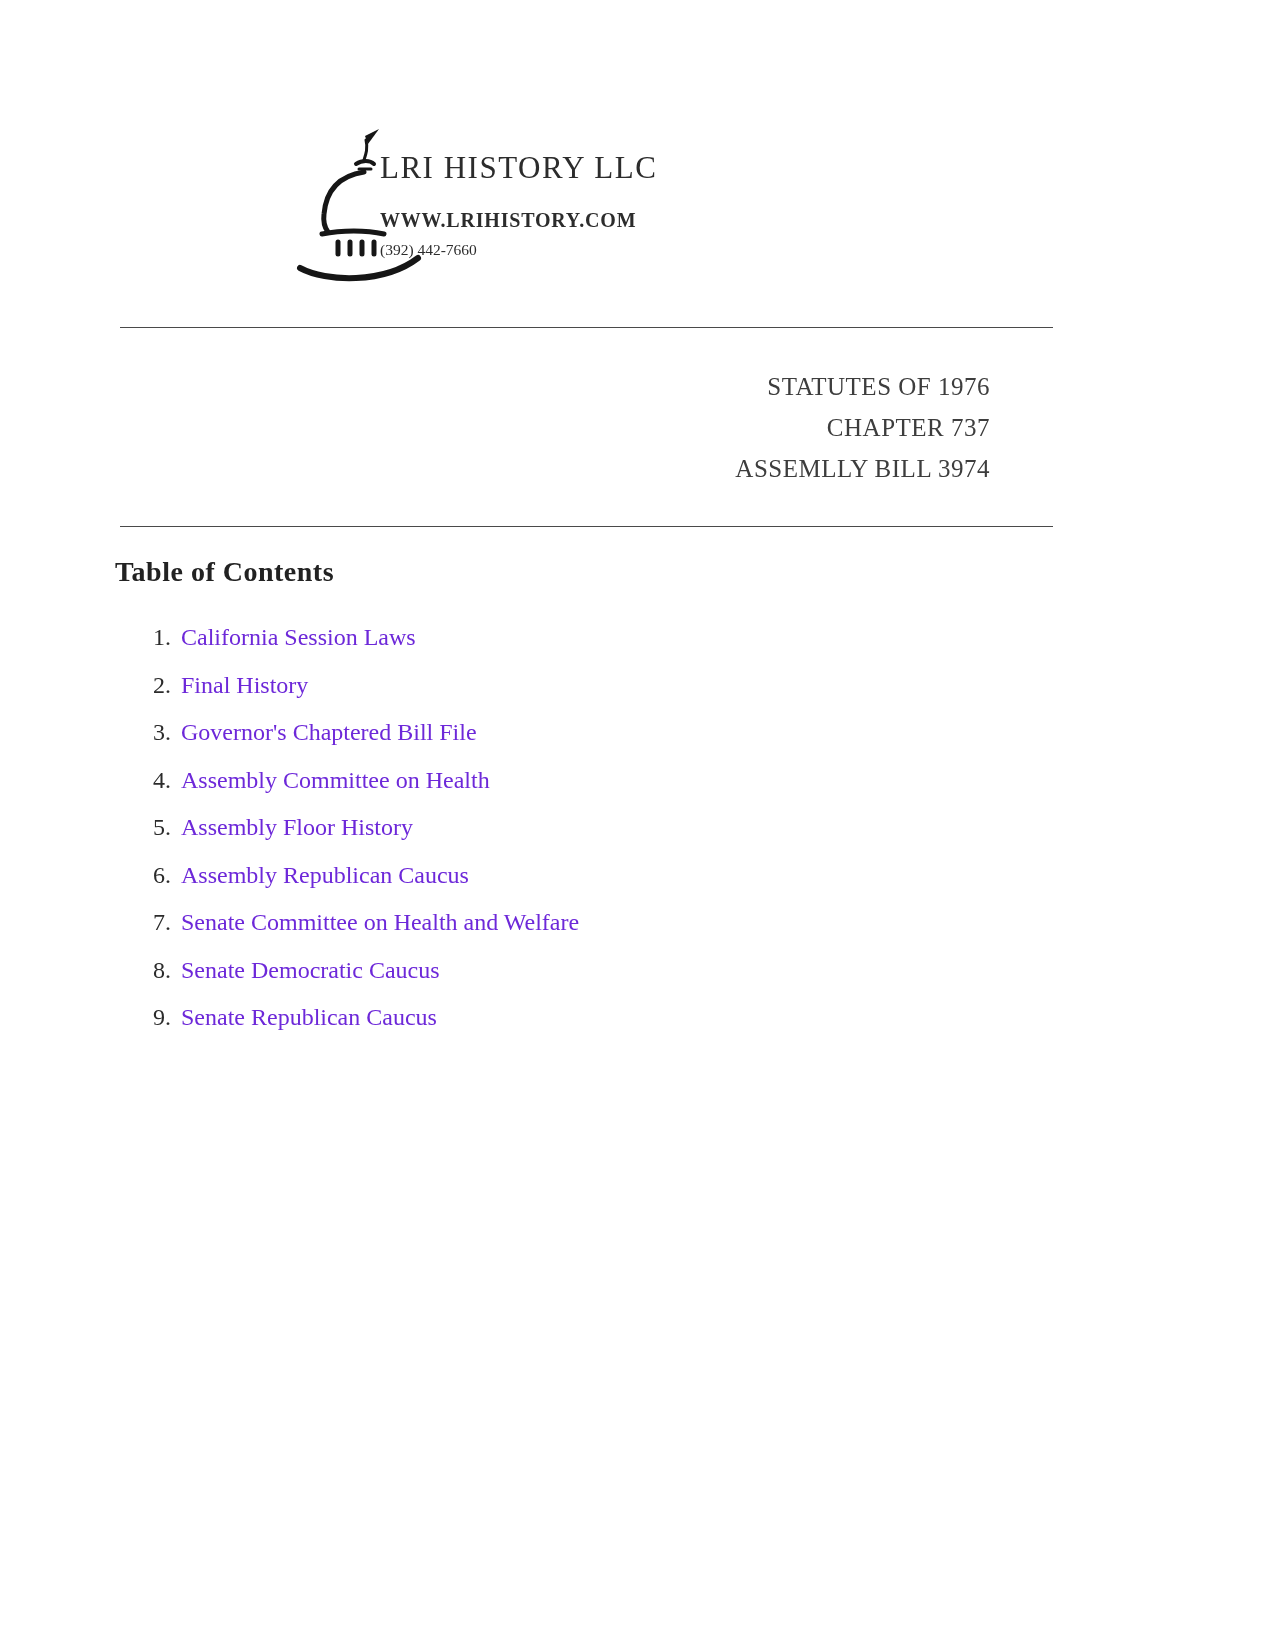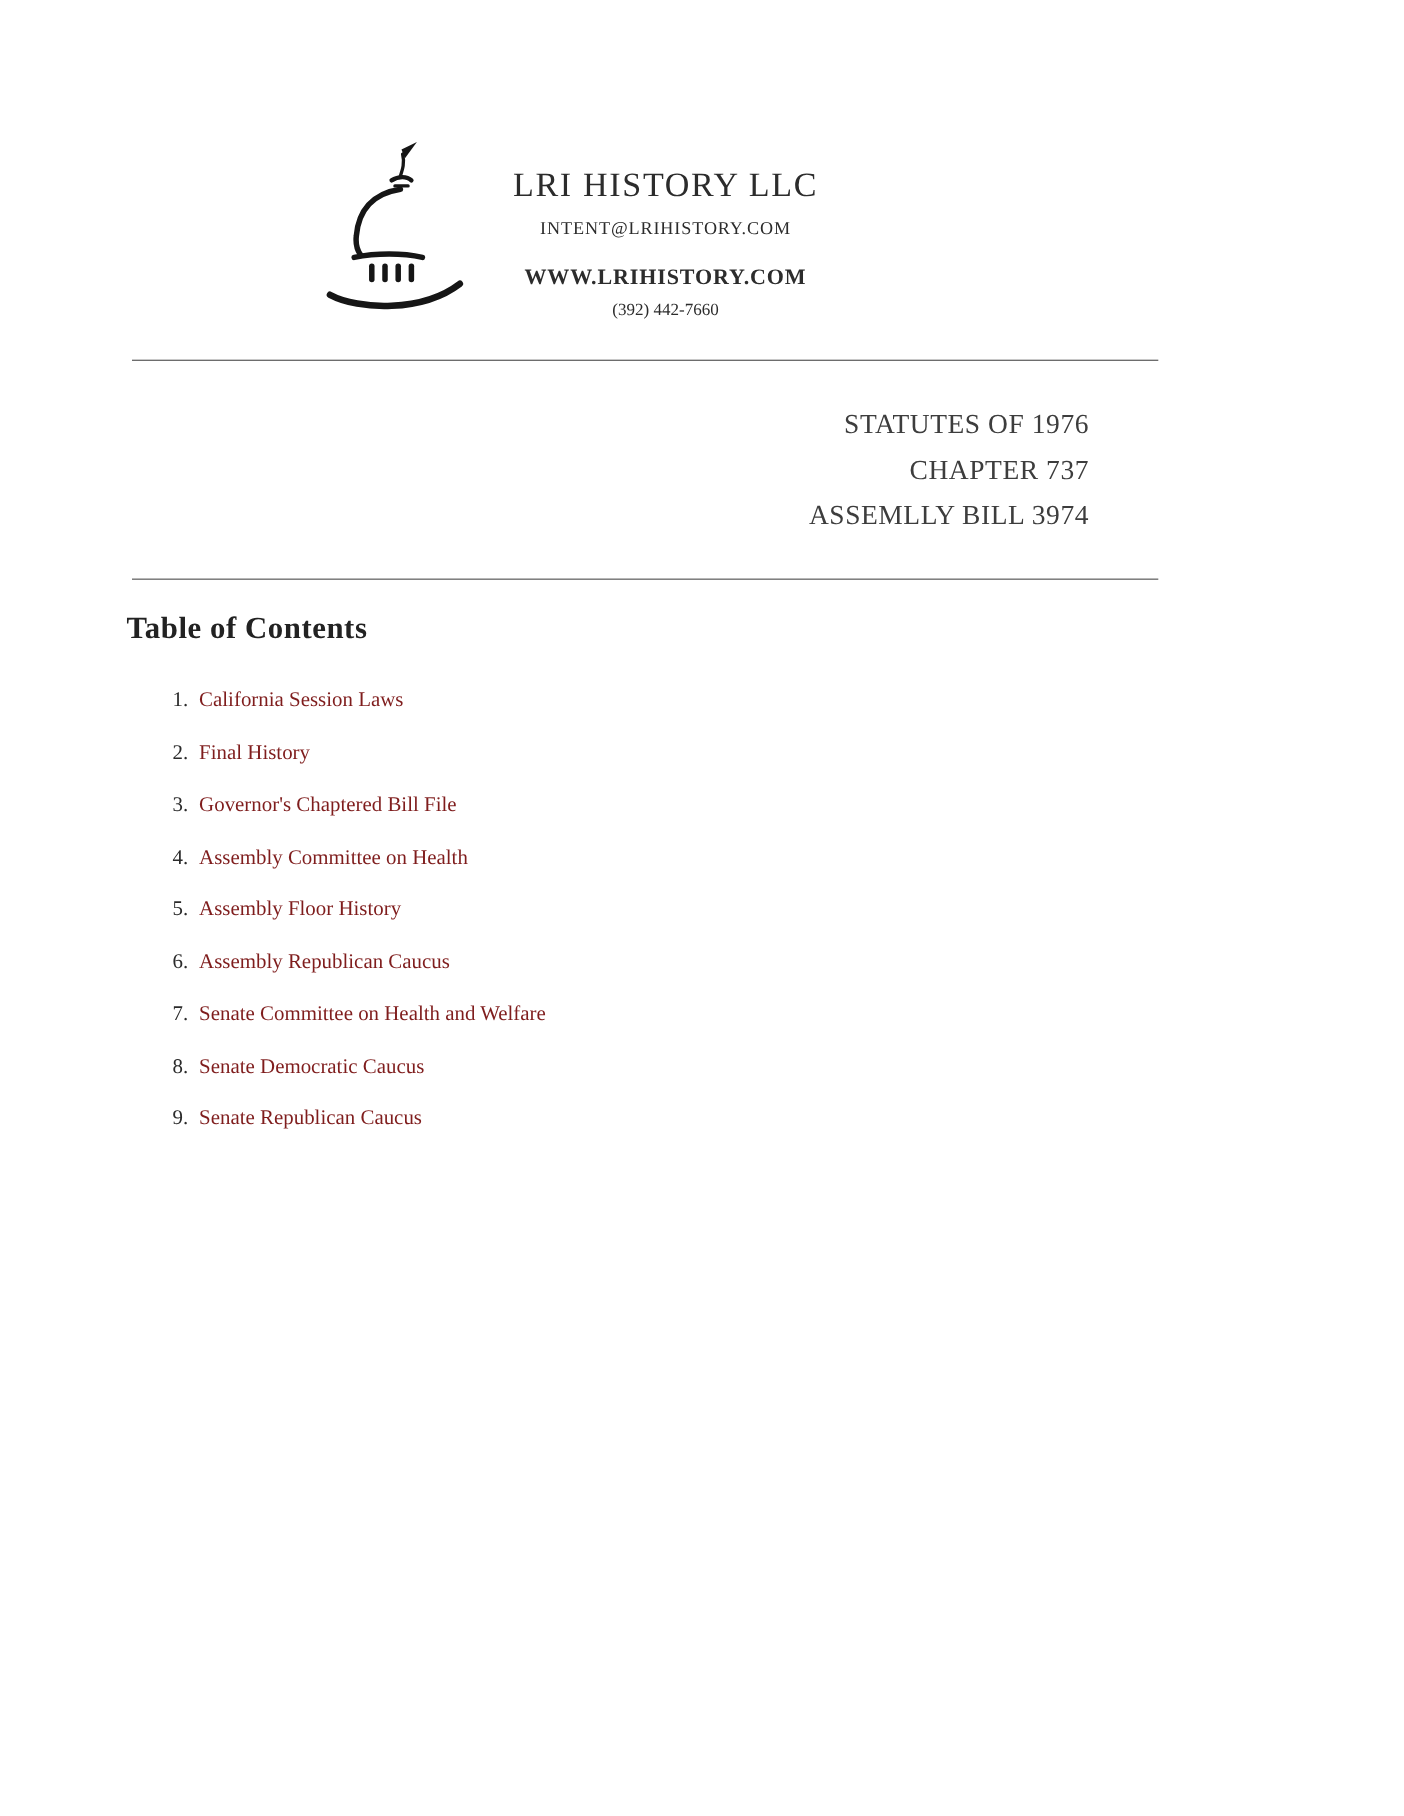--- a/index.html
+++ b/index.html
@@ -24,21 +24,20 @@
     left: 292px;
     top: 122px;
     width: 150px;
     height: 168px;
   }
   .header-text {
     position: absolute;
     left: 380px;
     top: 150px;
     width: 450px;
-    text-align: center;
   }
   .company-name {
     font-size: 31px;
     letter-spacing: 1.5px;
     color: #2c2c2c;
     font-weight: normal;
   }
   .contact-email {
     margin-top: 12px;
     font-size: 16.5px;
@@ -92,22 +91,22 @@
     color: #222222;
     letter-spacing: 0.5px;
     text-align: right;
   }
   .toc-list {
     position: absolute;
     left: 115px;
     top: 622px;
     list-style: none;
     counter-reset: toc;
-    font-size: 19px;
-    color: #7f1d1d;
+    font-size: 24px;
+    color: #6d28d9;
   }
   .toc-list li {
     counter-increment: toc;
     line-height: 30px;
     margin-bottom: 17.5px;
     padding-left: 66px;
     position: relative;
   }
   .toc-list li::before {
     content: counter(toc) ".";
@@ -140,21 +139,20 @@
       <path d="M58 120 L58 132" stroke-width="5"></path>
       <path d="M70 120 L70 132" stroke-width="5"></path>
       <path d="M82 120 L82 132" stroke-width="5"></path>
 
       <path d="M8 146 C 34 160, 92 162, 126 136" stroke-width="6"></path>
     </svg>
   </div>
 
   <div class="header-text">
     <div class="company-name">LRI HISTORY LLC</div>
-    <div class="contact-email">INTENT@LRIHISTORY.COM</div>
     <div class="contact-web">WWW.LRIHISTORY.COM</div>
     <div class="contact-phone">(392) 442-7660</div>
   </div>
 
   <div class="rule rule-1"></div>
   <div class="rule rule-2"></div>
 
   <div class="title-block">
     <div>STATUTES OF 1976</div>
     <div>CHAPTER  737</div>

